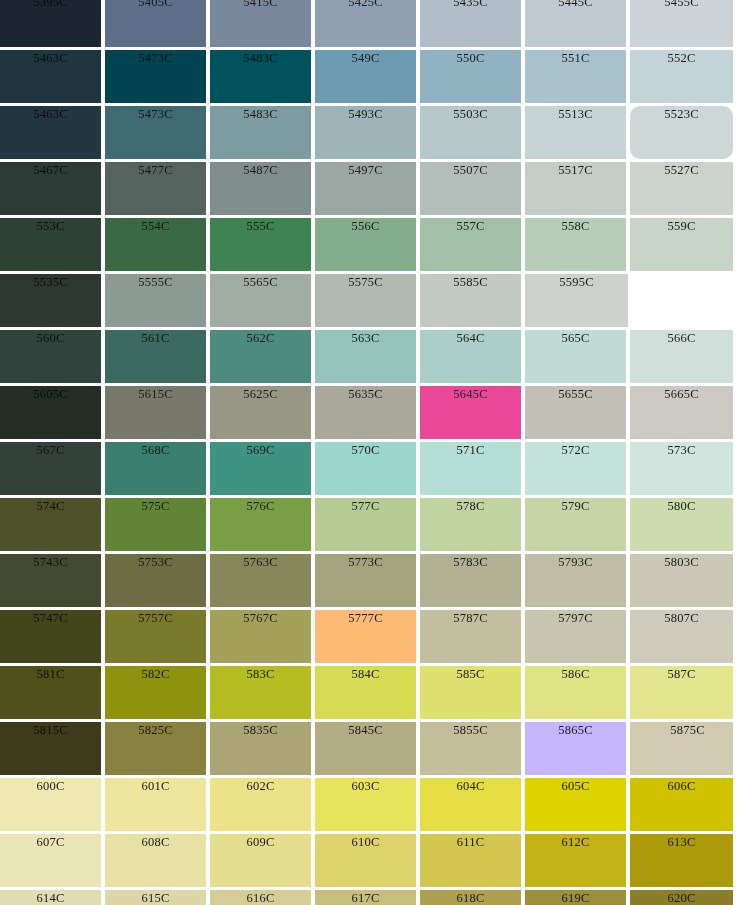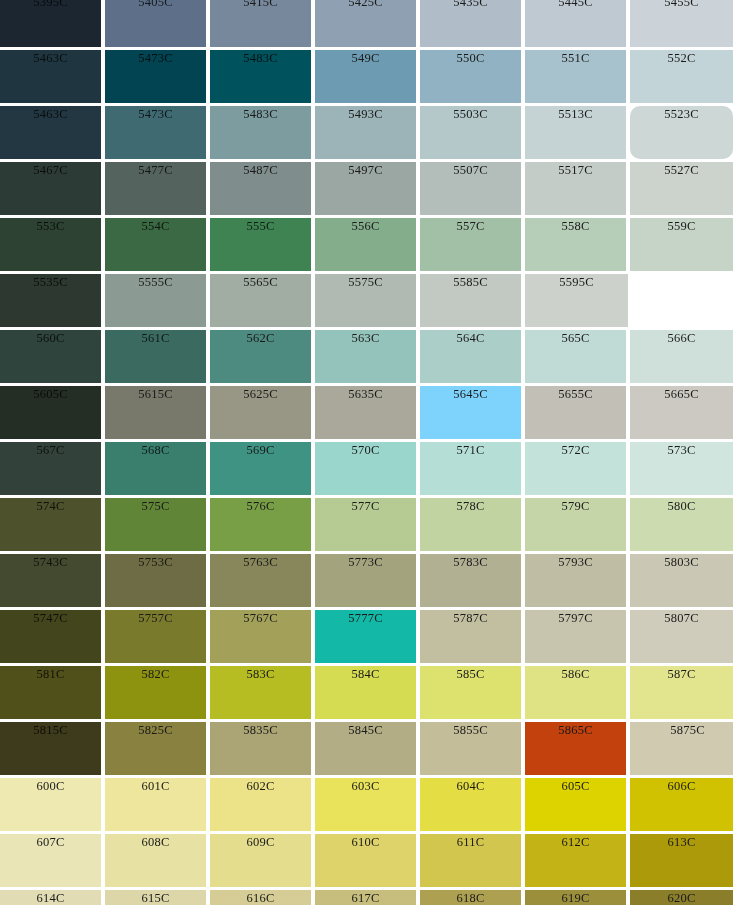--- a/index.html
+++ b/index.html
@@ -228,21 +228,21 @@
       </div>
       <div class="swatch-cell" style="background-color: rgb(120, 121, 107);">
         <span class="swatch-label" style="color: rgb(26, 26, 26);">5615C</span>
       </div>
       <div class="swatch-cell" style="background-color: rgb(152, 151, 133);">
         <span class="swatch-label" style="color: rgb(26, 26, 26);">5625C</span>
       </div>
       <div class="swatch-cell" style="background-color: rgb(169, 168, 155);">
         <span class="swatch-label" style="color: rgb(26, 26, 26);">5635C</span>
       </div>
-      <div class="swatch-cell" style="background-color: #7dd3fc; text-decoration: underline;">
+      <div class="swatch-cell" style="background-color: #ec4899; text-decoration: underline;">
         <span class="swatch-label" style="color: rgb(26, 26, 26);">5645C</span>
       </div>
       <div class="swatch-cell" style="background-color: rgb(194, 192, 182);">
         <span class="swatch-label" style="color: rgb(26, 26, 26);">5655C</span>
       </div>
       <div class="swatch-cell" style="background-color: rgb(203, 201, 193);">
         <span class="swatch-label" style="color: rgb(26, 26, 26);">5665C</span>
       </div>
     </div>
     <div class="swatch-row">
@@ -317,21 +317,21 @@
     <div class="swatch-row">
       <div class="swatch-cell" style="background-color: rgb(67, 69, 28);">
         <span class="swatch-label" style="color: rgba(0, 0, 0, 0.78);">5747C</span>
       </div>
       <div class="swatch-cell" style="background-color: rgb(122, 122, 44);">
         <span class="swatch-label" style="color: rgb(26, 26, 26);">5757C</span>
       </div>
       <div class="swatch-cell" style="background-color: rgb(163, 160, 90);">
         <span class="swatch-label" style="color: rgb(26, 26, 26);">5767C</span>
       </div>
-      <div class="swatch-cell" style="background-color: #14b8a6;">
+      <div class="swatch-cell" style="background-color: #fdba74;">
         <span class="swatch-label" style="color: rgb(26, 26, 26);">5777C</span>
       </div>
       <div class="swatch-cell" style="background-color: rgb(194, 191, 160);">
         <span class="swatch-label" style="color: rgb(26, 26, 26);">5787C</span>
       </div>
       <div class="swatch-cell" style="background-color: rgb(200, 197, 174);">
         <span class="swatch-label" style="color: rgb(26, 26, 26);">5797C</span>
       </div>
       <div class="swatch-cell" style="background-color: rgb(207, 204, 187);">
         <span class="swatch-label" style="color: rgb(26, 26, 26);">5807C</span>
@@ -369,21 +369,21 @@
       </div>
       <div class="swatch-cell" style="background-color: rgb(171, 164, 116);">
         <span class="swatch-label" style="color: rgb(26, 26, 26);">5835C</span>
       </div>
       <div class="swatch-cell" style="background-color: rgb(179, 173, 133);">
         <span class="swatch-label" style="color: rgb(26, 26, 26);">5845C</span>
       </div>
       <div class="swatch-cell" style="background-color: rgb(195, 189, 153);">
         <span class="swatch-label" style="color: rgb(26, 26, 26);">5855C</span>
       </div>
-      <div class="swatch-cell" style="background-color: #c2410c;">
+      <div class="swatch-cell" style="background-color: #c4b5fd;">
         <span class="swatch-label" style="color: rgb(26, 26, 26);">5865C</span>
       </div>
       <div class="swatch-cell" style="background-color: rgb(208, 203, 176);">
         <span class="swatch-label" style="color: rgb(26, 26, 26); margin-left: 12px;">5875C</span>
       </div>
     </div>
     <div class="swatch-row">
       <div class="swatch-cell" style="background-color: rgb(238, 233, 177);">
         <span class="swatch-label" style="color: rgb(26, 26, 26);">600C</span>
       </div>

